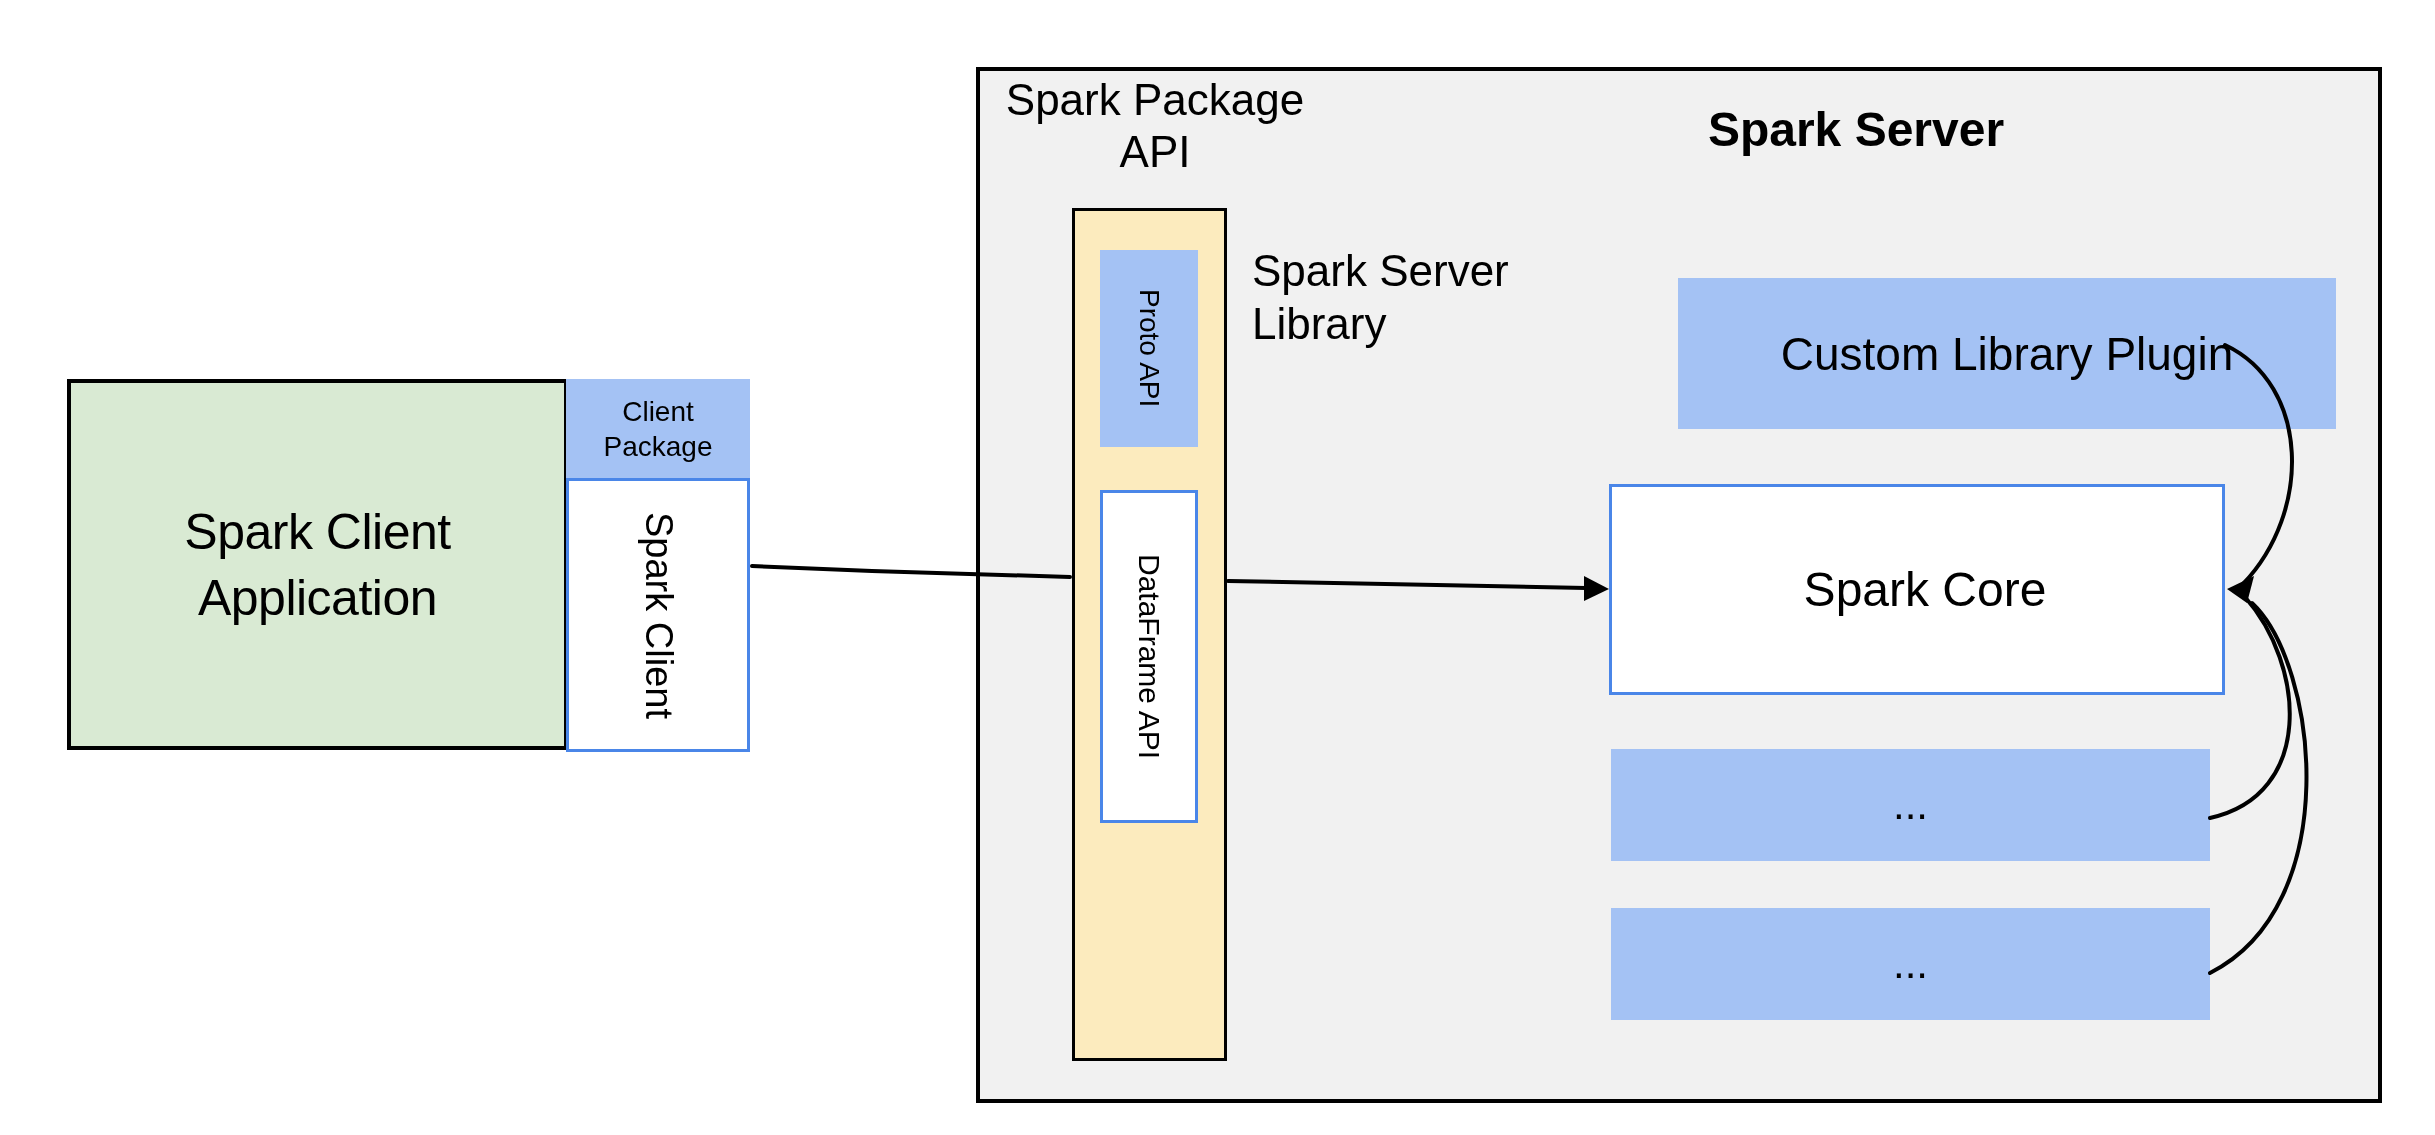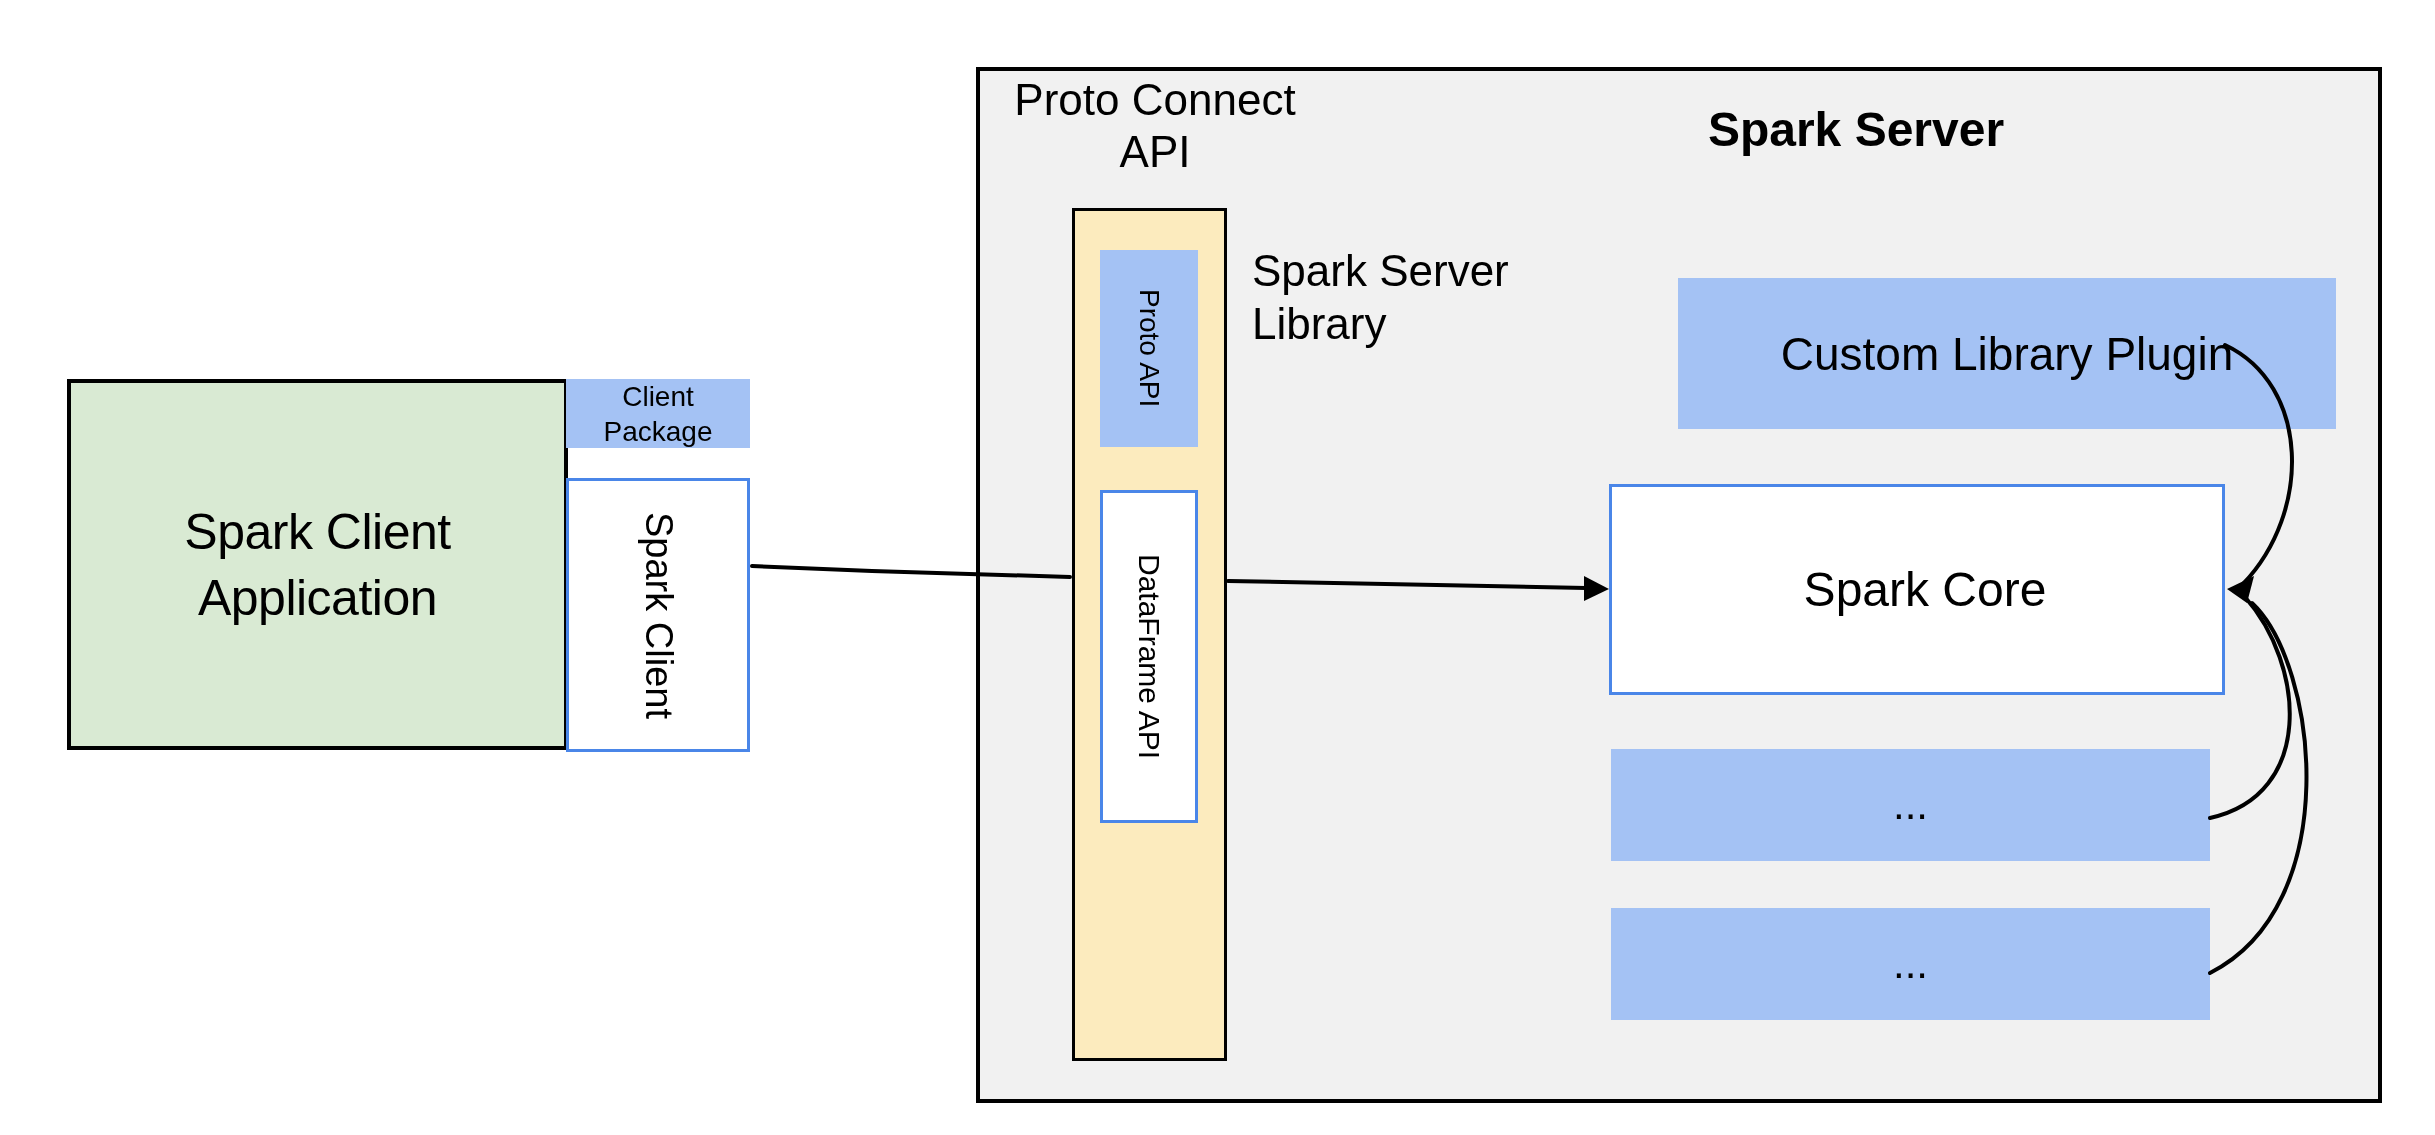--- a/index.html
+++ b/index.html
@@ -9,21 +9,21 @@
   *{margin:0;padding:0;box-sizing:border-box;}
   html,body{background:var(--page-bg);}
   body{font-family:"Liberation Sans", sans-serif; color:var(--ink);}
   .canvas{position:relative;width:2435px;height:1135px;background:var(--page-bg);overflow:hidden;}
   .abs{position:absolute;}
   .box{position:absolute;display:flex;align-items:center;justify-content:center;text-align:center;}
   .pre{white-space:pre-line;}
   .green-box{left:67px;top:379px;width:501px;height:371px;background:var(--green-fill);border:4px solid var(--ink);}
   .green-box .lbl{font-size:50px;line-height:66px;letter-spacing:-0.5px;}
   .border-ext{left:568px;top:379px;width:26px;height:4px;background:var(--ink);}
-  .pkg-box{left:566px;top:379px;width:184px;height:69px;background:var(--blue-fill);}
+  .pkg-box{left:566px;top:379px;width:184px;height:99px;background:var(--blue-fill);}
   .pkg-box .lbl{font-size:28px;line-height:35px;}
   .client-box{left:566px;top:478px;width:184px;height:274px;background:#fff;border:3px solid var(--blue-border);}
   .vert{writing-mode:vertical-rl;text-orientation:mixed;}
   .client-box .lbl{font-size:38px;}
   .server-box{left:976px;top:67px;width:1406px;height:1036px;background:var(--gray-fill);border:4px solid var(--ink);}
   .connect-lbl{left:955px;top:74px;width:400px;text-align:center;font-size:44px;line-height:52px;}
   .server-title{left:1706px;top:103px;width:300px;text-align:center;font-size:48px;line-height:54px;font-weight:bold;}
   .yellow-box{left:1072px;top:208px;width:155px;height:853px;background:var(--yellow-fill);border:3px solid var(--ink);}
   .proto-box{left:1100px;top:250px;width:98px;height:197px;background:var(--blue-fill);}
   .proto-box .lbl{font-size:28px;}
@@ -56,21 +56,21 @@
     <div class="lbl pre">Client
 Package</div>
   </div>
 
   <div class="box client-box">
     <div class="lbl vert">Spark Client</div>
   </div>
 
   <div class="box server-box"></div>
 
-  <div class="abs connect-lbl pre">Proto Connect
+  <div class="abs connect-lbl pre">Spark Package
 API</div>
   <div class="abs server-title">Spark Server</div>
 
   <div class="box yellow-box"></div>
   <div class="box proto-box">
     <div class="lbl vert">Proto API</div>
   </div>
   <div class="box df-box">
     <div class="lbl vert">DataFrame API</div>
   </div>

